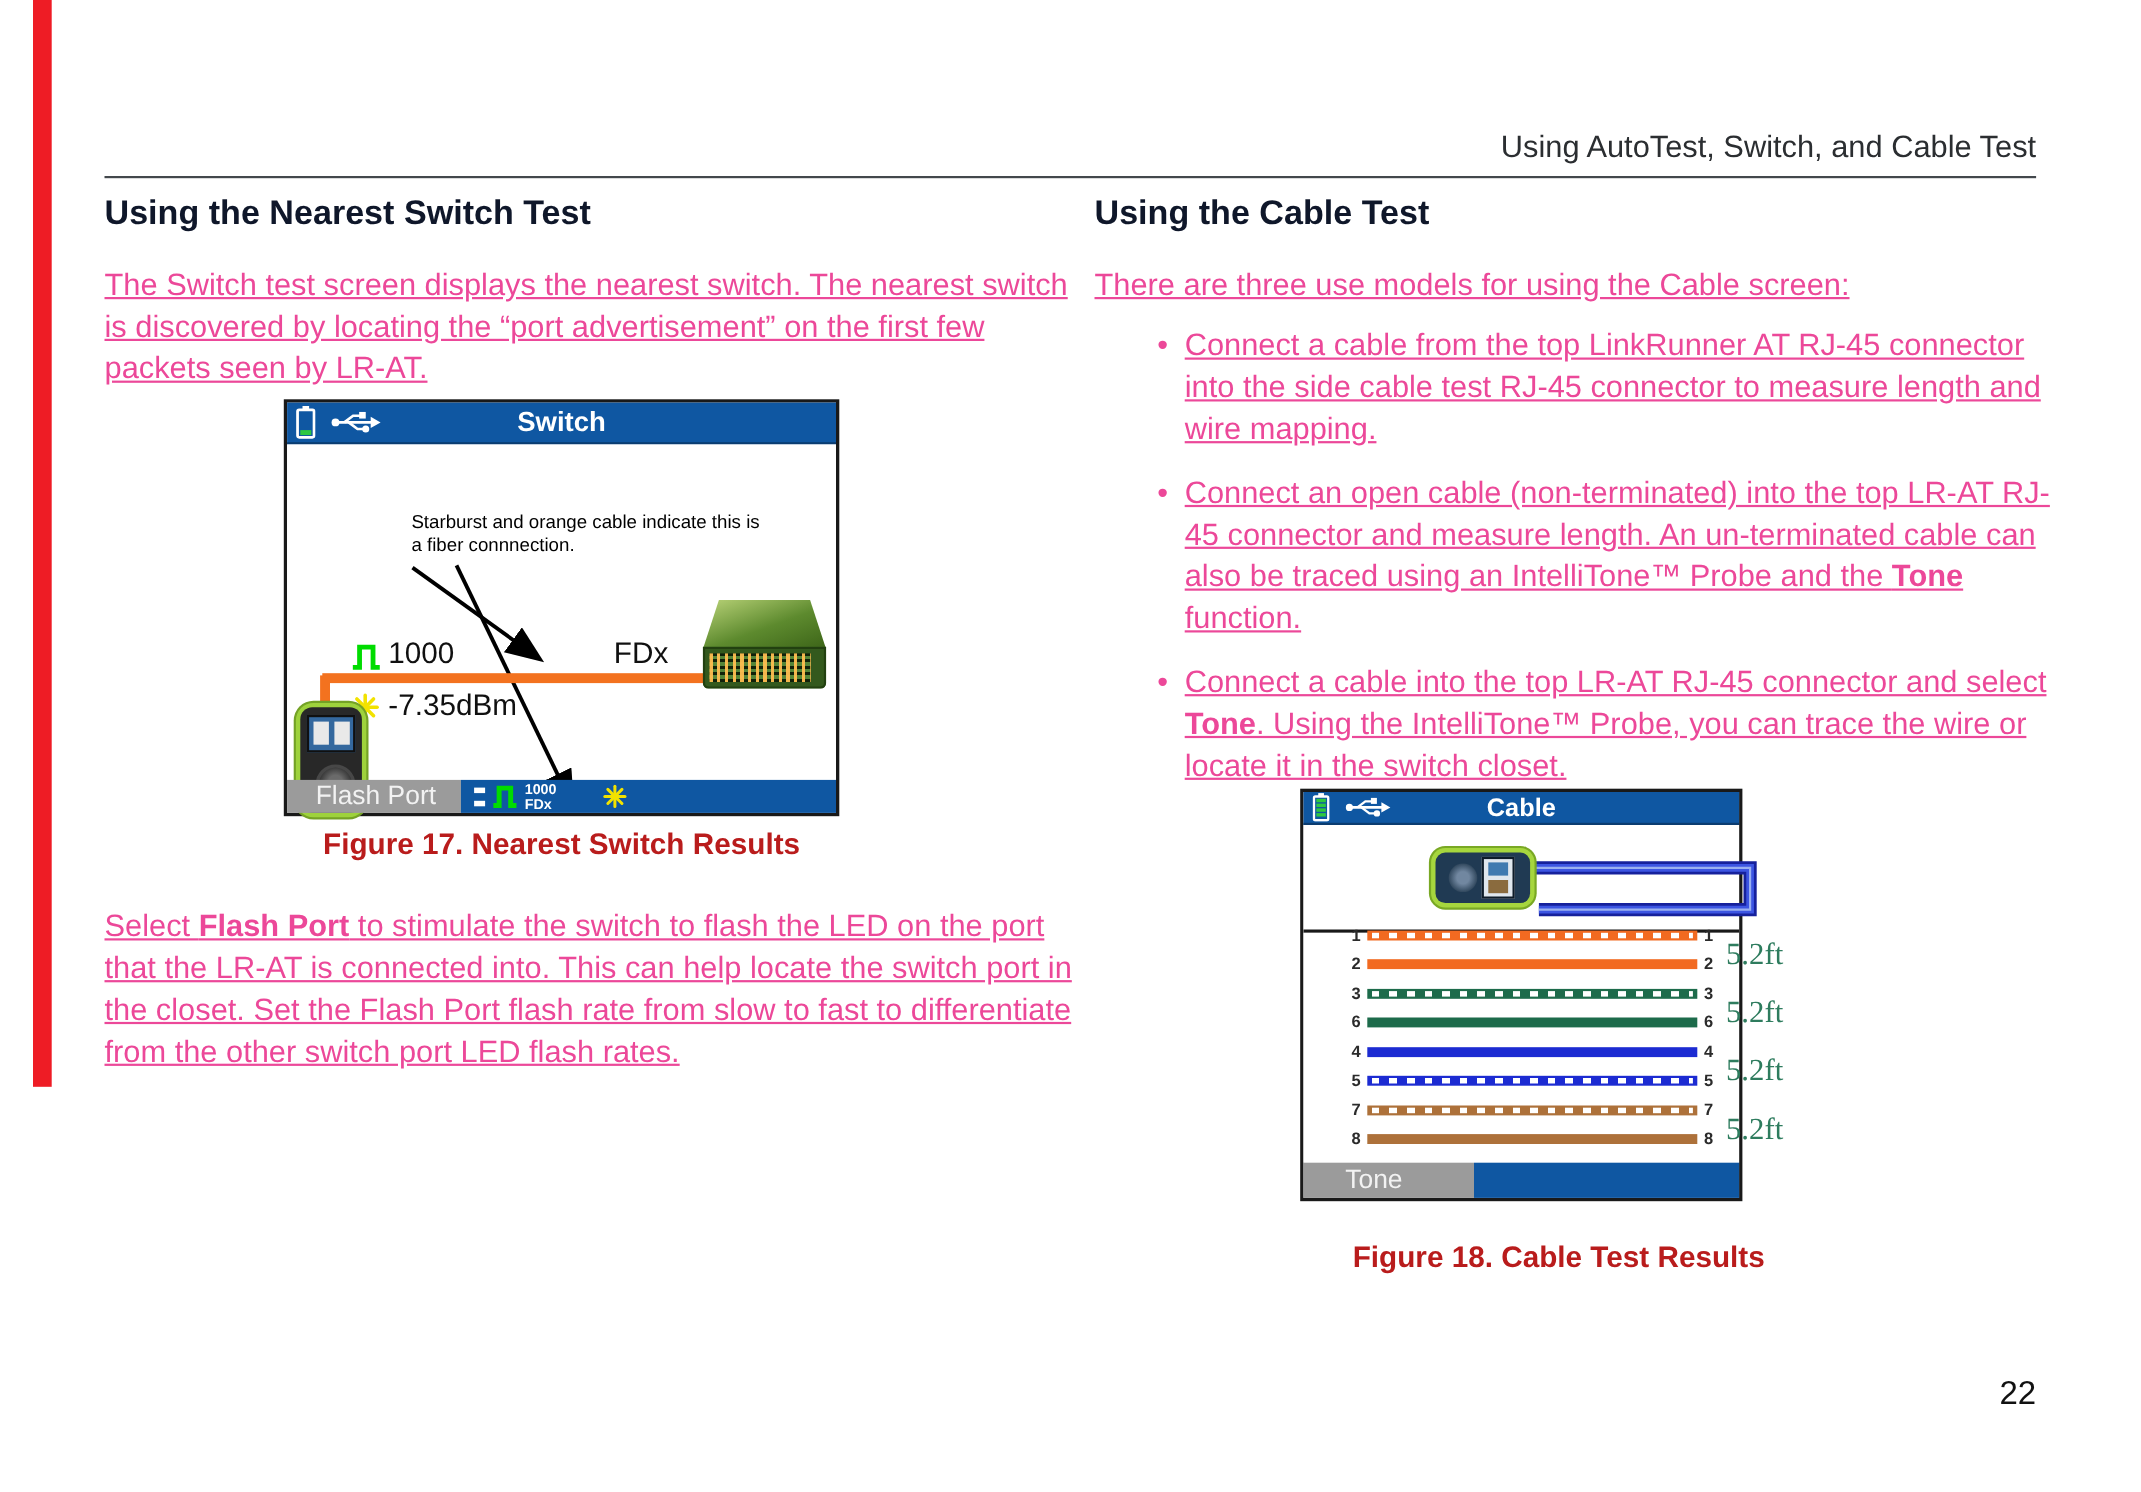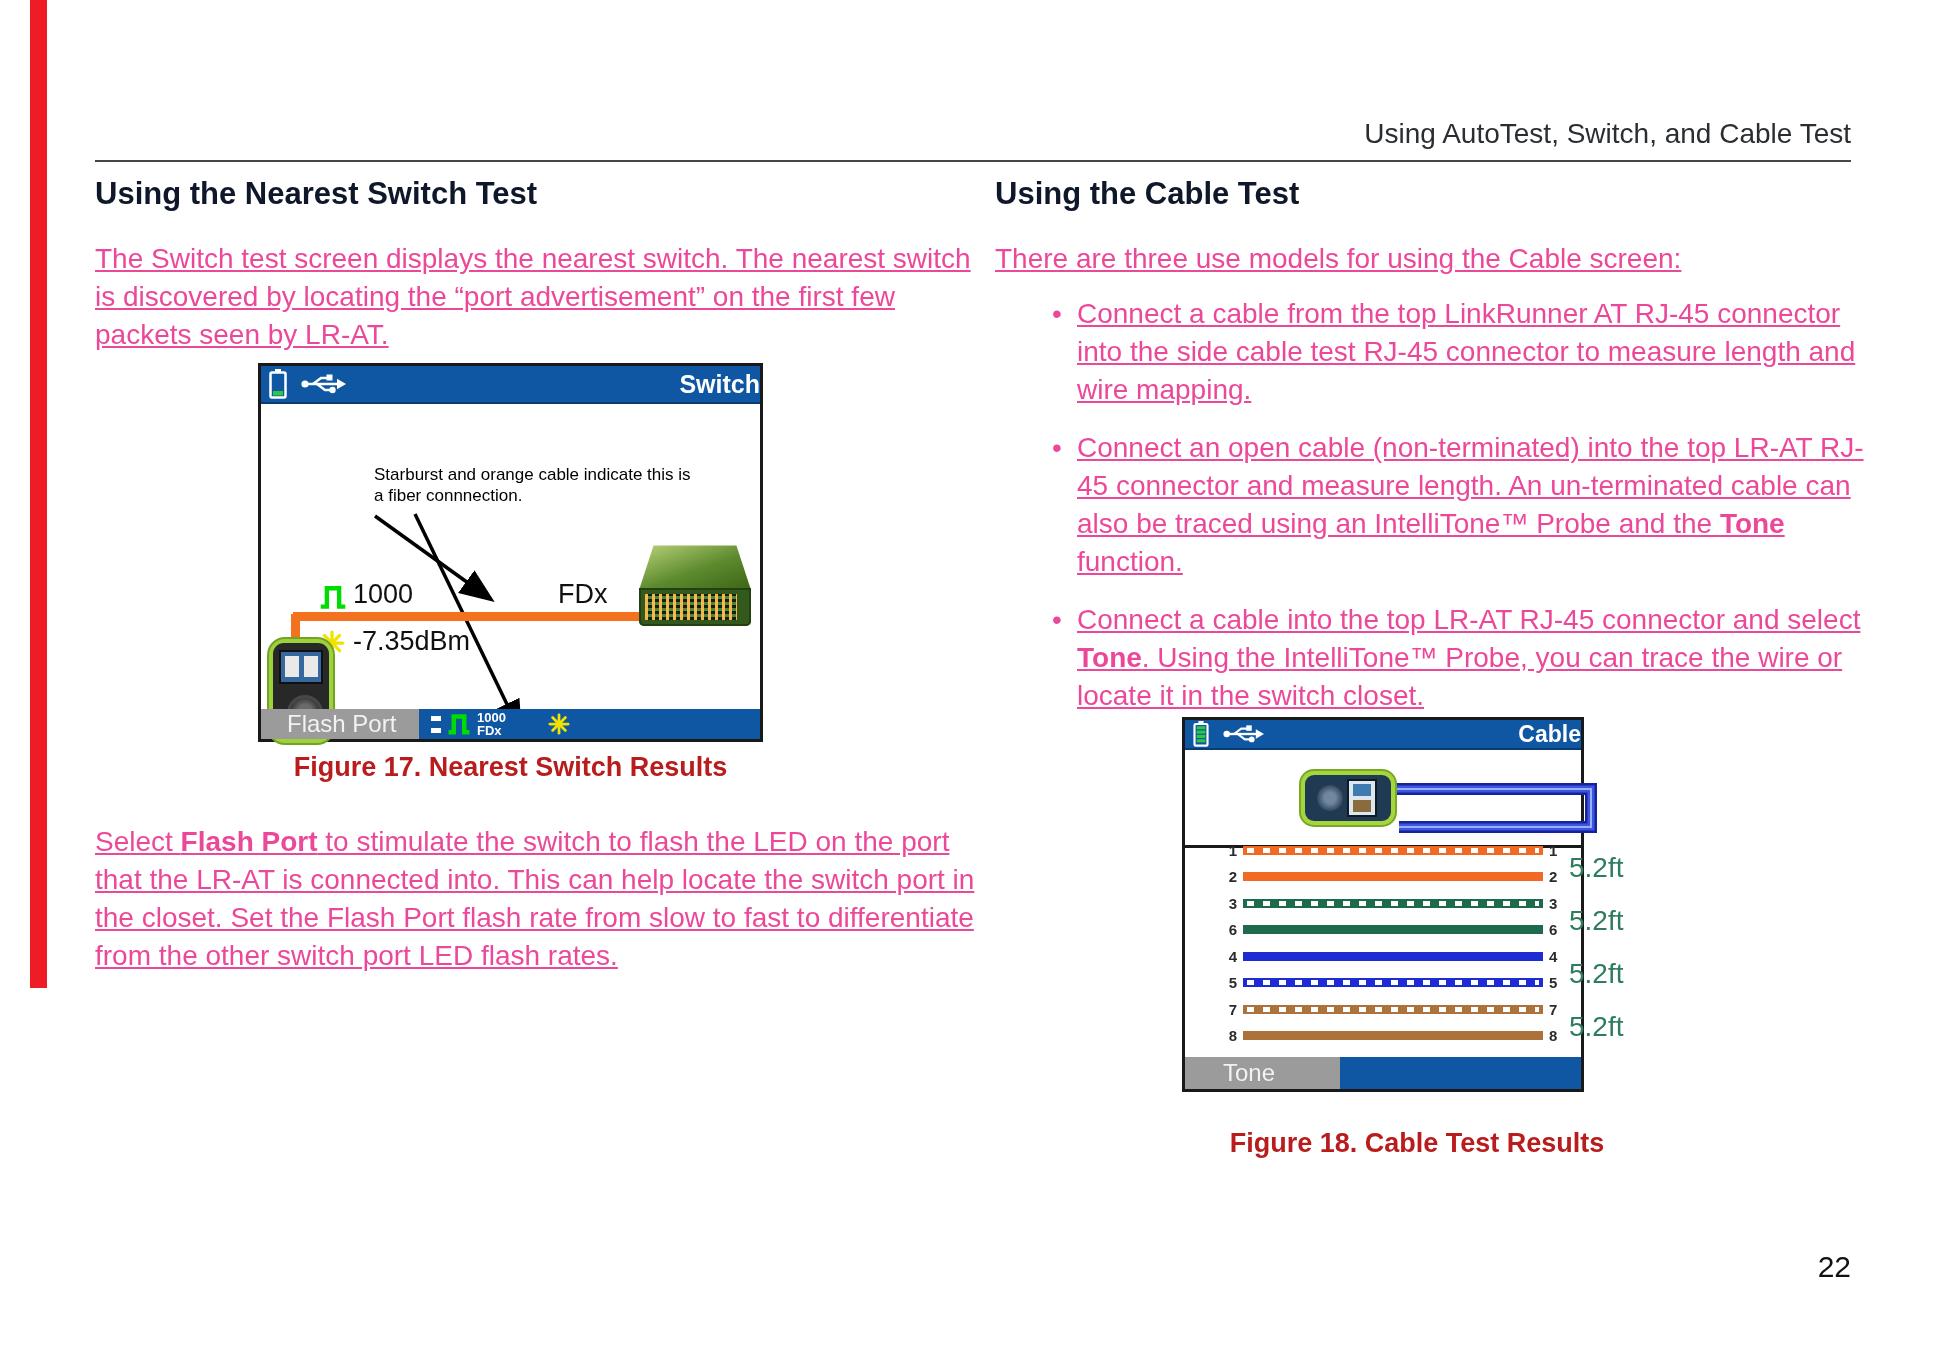--- a/index.html
+++ b/index.html
@@ -29,21 +29,21 @@
   .cap18{left:1166px;top:1128px;width:502px;}
 
   
   .screen{border:3px solid #191919;background:#fff;box-sizing:border-box;}
   .fig17{left:258px;top:363px;width:505px;height:379px;}
   .fig18{left:1182px;top:717px;width:402px;height:375px;}
   .titlebar{position:relative;background:#0f57a2;border-bottom:2px solid #0b3c70;
     display:flex;align-items:center;box-sizing:border-box;}
   .fig17 .titlebar{height:38px;}
   .fig18 .titlebar{height:30px;}
-  .screen-title{position:absolute;left:0;right:0;text-align:right;color:#fff;
+  .screen-title{position:absolute;left:0;right:0;text-align:center;color:#fff;
     font-weight:bold;font-size:25px;}
   .battery{margin-left:8px;}
   .usb{margin-left:14px;}
   .content17{position:absolute;left:0;top:38px;right:0;bottom:30px;background:#fff;}
   .annotation{position:absolute;left:113px;top:60px;width:320px;font-size:17px;
     line-height:21px;color:#000;white-space:pre-line;}
   .arrows{position:absolute;left:0;top:0;}
   .cable-h{position:absolute;left:32px;top:208px;width:418px;height:9px;background:#f3721f;}
   .cable-v{position:absolute;left:30px;top:210px;width:9px;height:45px;background:#f3721f;}
   .lbl{position:absolute;font-size:27px;color:#101010;}
@@ -96,21 +96,21 @@
   .lrat18 .scr i{position:absolute;left:4px;width:18px;height:12px;background:#3f7ab0;}
   .lrat18 .scr i.a{top:3px;} .lrat18 .scr i.b{top:19px;background:#8a6b3e;}
   .wiremap{position:absolute;left:0;top:128px;right:0;bottom:32px;background:#fff;}
   .wire-row{position:absolute;height:9px;}
   .wire-bar{position:absolute;left:58px;top:0;width:300px;height:9px;}
   .wire-bar .dash{position:absolute;left:4px;right:4px;top:2px;bottom:2px;
     background:repeating-linear-gradient(90deg,#ffffff 0 7px,rgba(0,0,0,0) 7px 16px);}
   .pin{position:absolute;top:-4px;font-size:15px;font-weight:bold;color:#2b2b2b;width:20px;}
   .pin.l{left:32px;text-align:right;}
   .pin.r{left:364px;text-align:left;}
-  .len{position:absolute;left:384px;font-size:28px;color:#2e7c5e;}
+  .len{position:absolute;left:384px;font-size:28px;color:#2e7c5e;font-family:Liberation Serif, serif;}
 </style>
 </head>
 <body>
 
 <div class="abs red-bar"></div>
 
 <div class="abs running-header">Using AutoTest, Switch, and Cable Test</div>
 <div class="abs top-rule"></div>
 
 <h2 class="abs col-heading left-heading">Using the Nearest Switch Test</h2>

